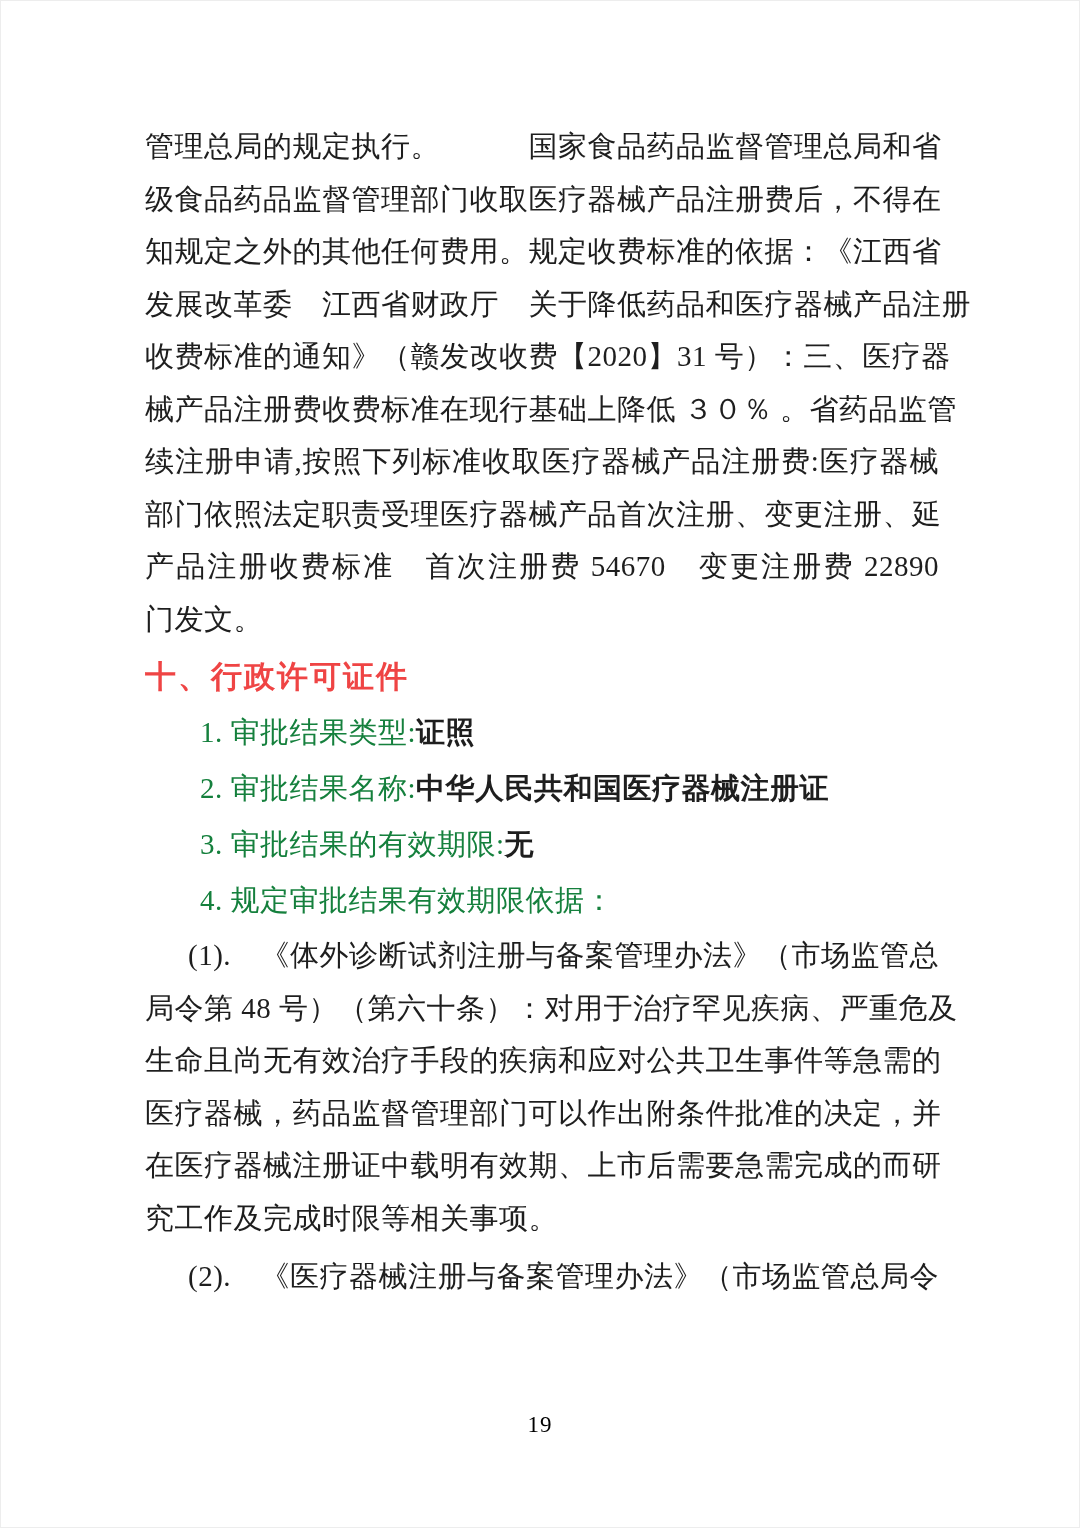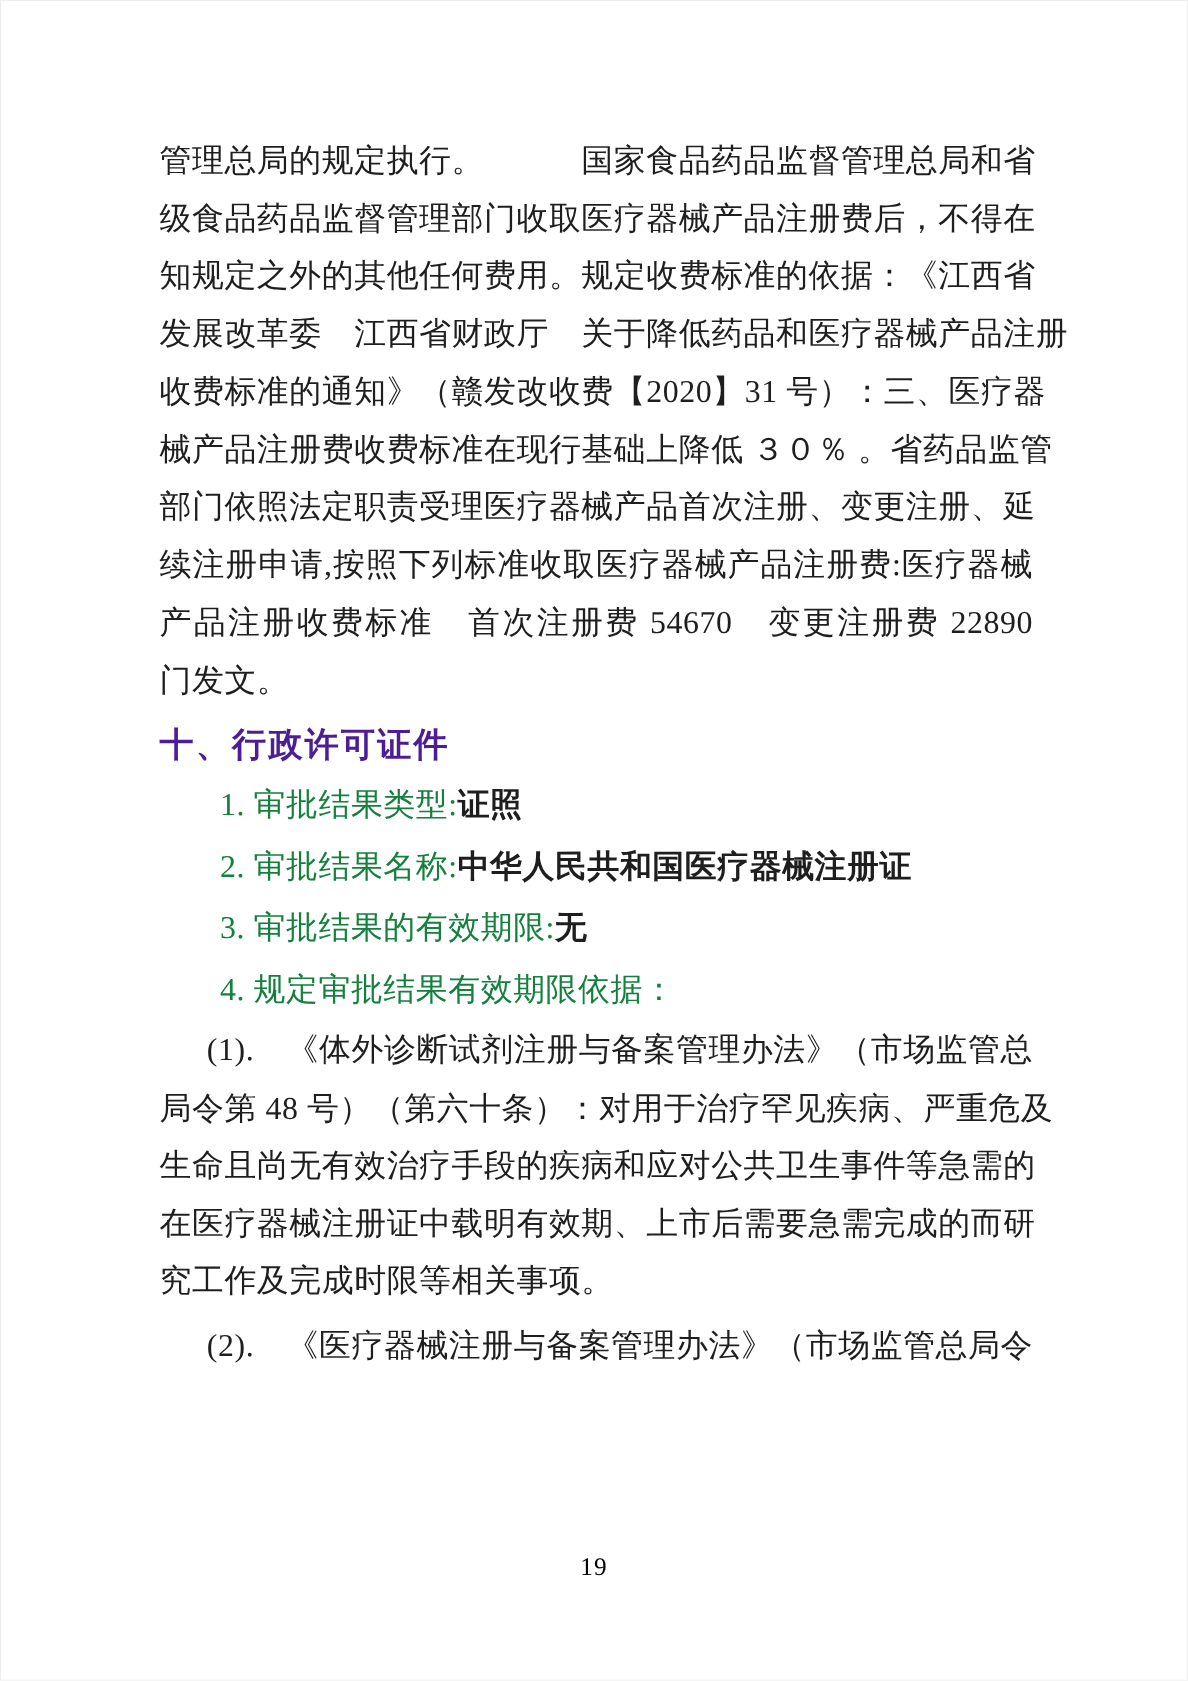--- a/index.html
+++ b/index.html
@@ -35,21 +35,21 @@
     text-align: left;
     text-align-last: left;
   }
   .section-heading {
     margin: 8px 0 0 0;
     font-family: "Liberation Sans", "DejaVu Sans", sans-serif;
     font-size: 31px;
     font-weight: 700;
     line-height: 48px;
     letter-spacing: 2px;
-    color: #4c1d95;
+    color: #ef4444;
   }
   .item {
     margin: 6px 0 0 55px;
     font-size: 29px;
     line-height: 50px;
     letter-spacing: 0.5px;
   }
   .item .lbl {
     font-weight: 400;
     color: #15803d;
@@ -83,22 +83,22 @@
 <div class="page">
   <div class="content">
 
     <div>
       <div class="tline">管理总局的规定执行。　　　国家食品药品监督管理总局和省</div>
       <div class="tline">级食品药品监督管理部门收取医疗器械产品注册费后，不得在</div>
       <div class="tline">知规定之外的其他任何费用。规定收费标准的依据：《江西省</div>
       <div class="tline">发展改革委　江西省财政厅　关于降低药品和医疗器械产品注册</div>
       <div class="tline">收费标准的通知》（赣发改收费【2020】31 号）：三、医疗器</div>
       <div class="tline">械产品注册费收费标准在现行基础上降低 ３０％ 。省药品监管</div>
+      <div class="tline">续注册申请,按照下列标准收取医疗器械产品注册费:医疗器械</div>
       <div class="tline">部门依照法定职责受理医疗器械产品首次注册、变更注册、延</div>
-      <div class="tline">续注册申请,按照下列标准收取医疗器械产品注册费:医疗器械</div>
       <div class="tline">产品注册收费标准　首次注册费 54670　变更注册费 22890</div>
       <div class="tline endline">门发文。</div>
     </div>
 
     <h2 class="section-heading">十、行政许可证件</h2>
 
     <div class="item">
       <span class="lbl">1. 审批结果类型:</span><span class="val">证照</span>
     </div>
     <div class="item">
@@ -108,20 +108,21 @@
       <span class="lbl">3. 审批结果的有效期限:</span><span class="val">无</span>
     </div>
     <div class="item">
       <span class="lbl">4. 规定审批结果有效期限依据：</span><span class="val"></span>
     </div>
 
     <div class="basis">
       <div class="tline indent">(1).　《体外诊断试剂注册与备案管理办法》（市场监管总</div>
       <div class="tline">局令第 48 号）（第六十条）：对用于治疗罕见疾病、严重危及</div>
       <div class="tline">生命且尚无有效治疗手段的疾病和应对公共卫生事件等急需的</div>
+      <div class="tline">医疗器械，药品监督管理部门可以作出附条件批准的决定，并</div>
       <div class="tline">在医疗器械注册证中载明有效期、上市后需要急需完成的而研</div>
       <div class="tline endline">究工作及完成时限等相关事项。</div>
     </div>
 
     <div class="basis basis2">
       <div class="tline indent">(2).　《医疗器械注册与备案管理办法》（市场监管总局令</div>
     </div>
 
   </div>
 

